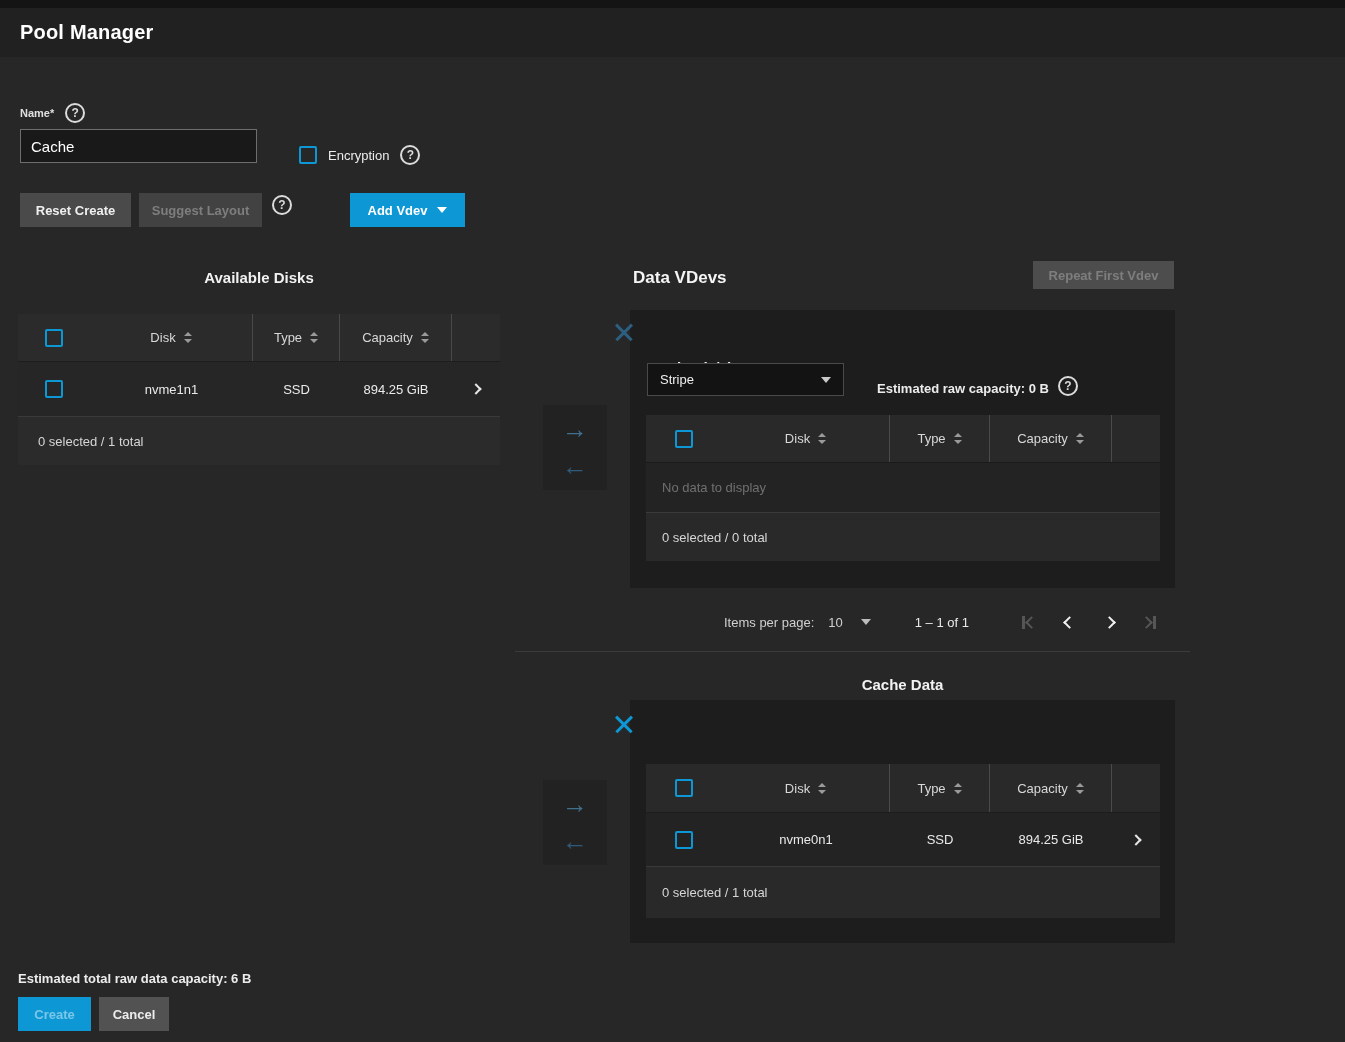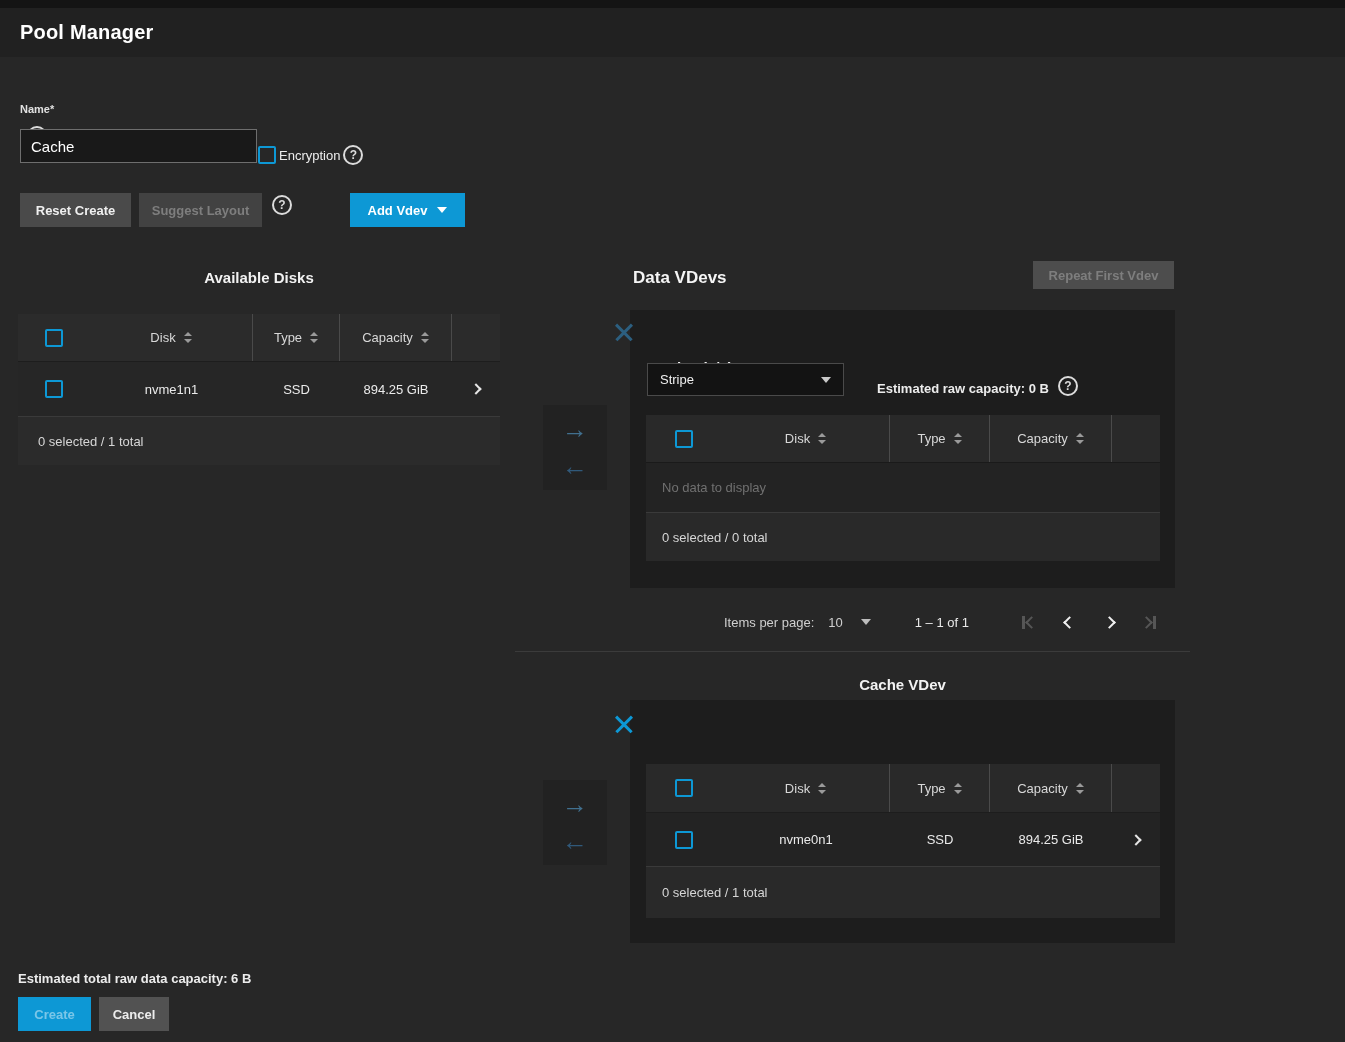--- a/index.html
+++ b/index.html
@@ -11,26 +11,26 @@
   }
   .abs { position:absolute; }
 
   
   .topstrip { left:0; top:0; width:1345px; height:8px; background:#141414; }
   .titlebar { left:0; top:8px; width:1345px; height:49px; background:#212121;
               display:flex; align-items:center; padding-left:20px; }
   .titlebar h1 { font-size:20px; font-weight:bold; color:#ffffff; letter-spacing:.2px; }
 
   
-  .field-label-row { left:20px; top:103px; display:flex; align-items:center; gap:11px;flex-direction:column; }
+  .field-label-row { left:20px; top:103px; display:flex; align-items:center; gap:11px; }
   .field-label { font-size:11px; font-weight:600; color:#e0e0e0; }
   .name-input { left:20px; top:129px; width:237px; height:34px; background:#191919;
                 border:1px solid #6e6e6e; color:#ffffff; font-size:15px; padding:0 10px;
                 font-family:"Liberation Sans", sans-serif; }
-  .encryption-row { left:258px; top:144px; height:22px; display:flex; align-items:center; gap:3px; }
+  .encryption-row { left:271px; top:144px; height:22px; display:flex; align-items:center; gap:11px;padding-left:28px; }
   .enc-label { font-size:13px; color:#ececec; }
 
   .btn { display:flex; align-items:center; justify-content:center; gap:10px;
          font-size:13px; font-weight:bold; cursor:pointer; border:none; }
   .btn-reset   { left:20px;  top:193px; width:111px; height:34px; background:#4a4a4a; color:#f0f0f0; }
   .btn-suggest { left:139px; top:193px; width:123px; height:34px; background:#424242; color:#7e7e7e; }
   .layout-help { left:272px; top:195px; }
   .btn-addvdev { left:350px; top:193px; width:115px; height:34px; background:#0d98d5; color:#ffffff; }
 
   
@@ -267,21 +267,21 @@
         <span class="pg-last">
             <span class="pg-chev r"></span>
             <span class="pg-bar"></span>
           </span>
       </span>
     </span>
   </div>
 
   <div class="abs divider" style="left:515px; top:651px; width:675px; height:1px;"></div>
 
-  <div class="abs sec-title-center" style="left:630px; top:676px; width:545px;">Cache VDev</div>
+  <div class="abs sec-title-center" style="left:630px; top:676px; width:545px;">Cache Data</div>
 
   <div class="abs xfer" style="left:543px; top:780px;">
     <span class="arrow-right">→</span>
     <span class="arrow-left">←</span>
   </div>
 
   <div class="abs panel cache-panel">
     <span class="abs close-x" style="right:16px; top:14px; color:#0d98d5;"></span>
 
     <div class="abs inner-table" style="left:16px; top:64px; width:514px;">

